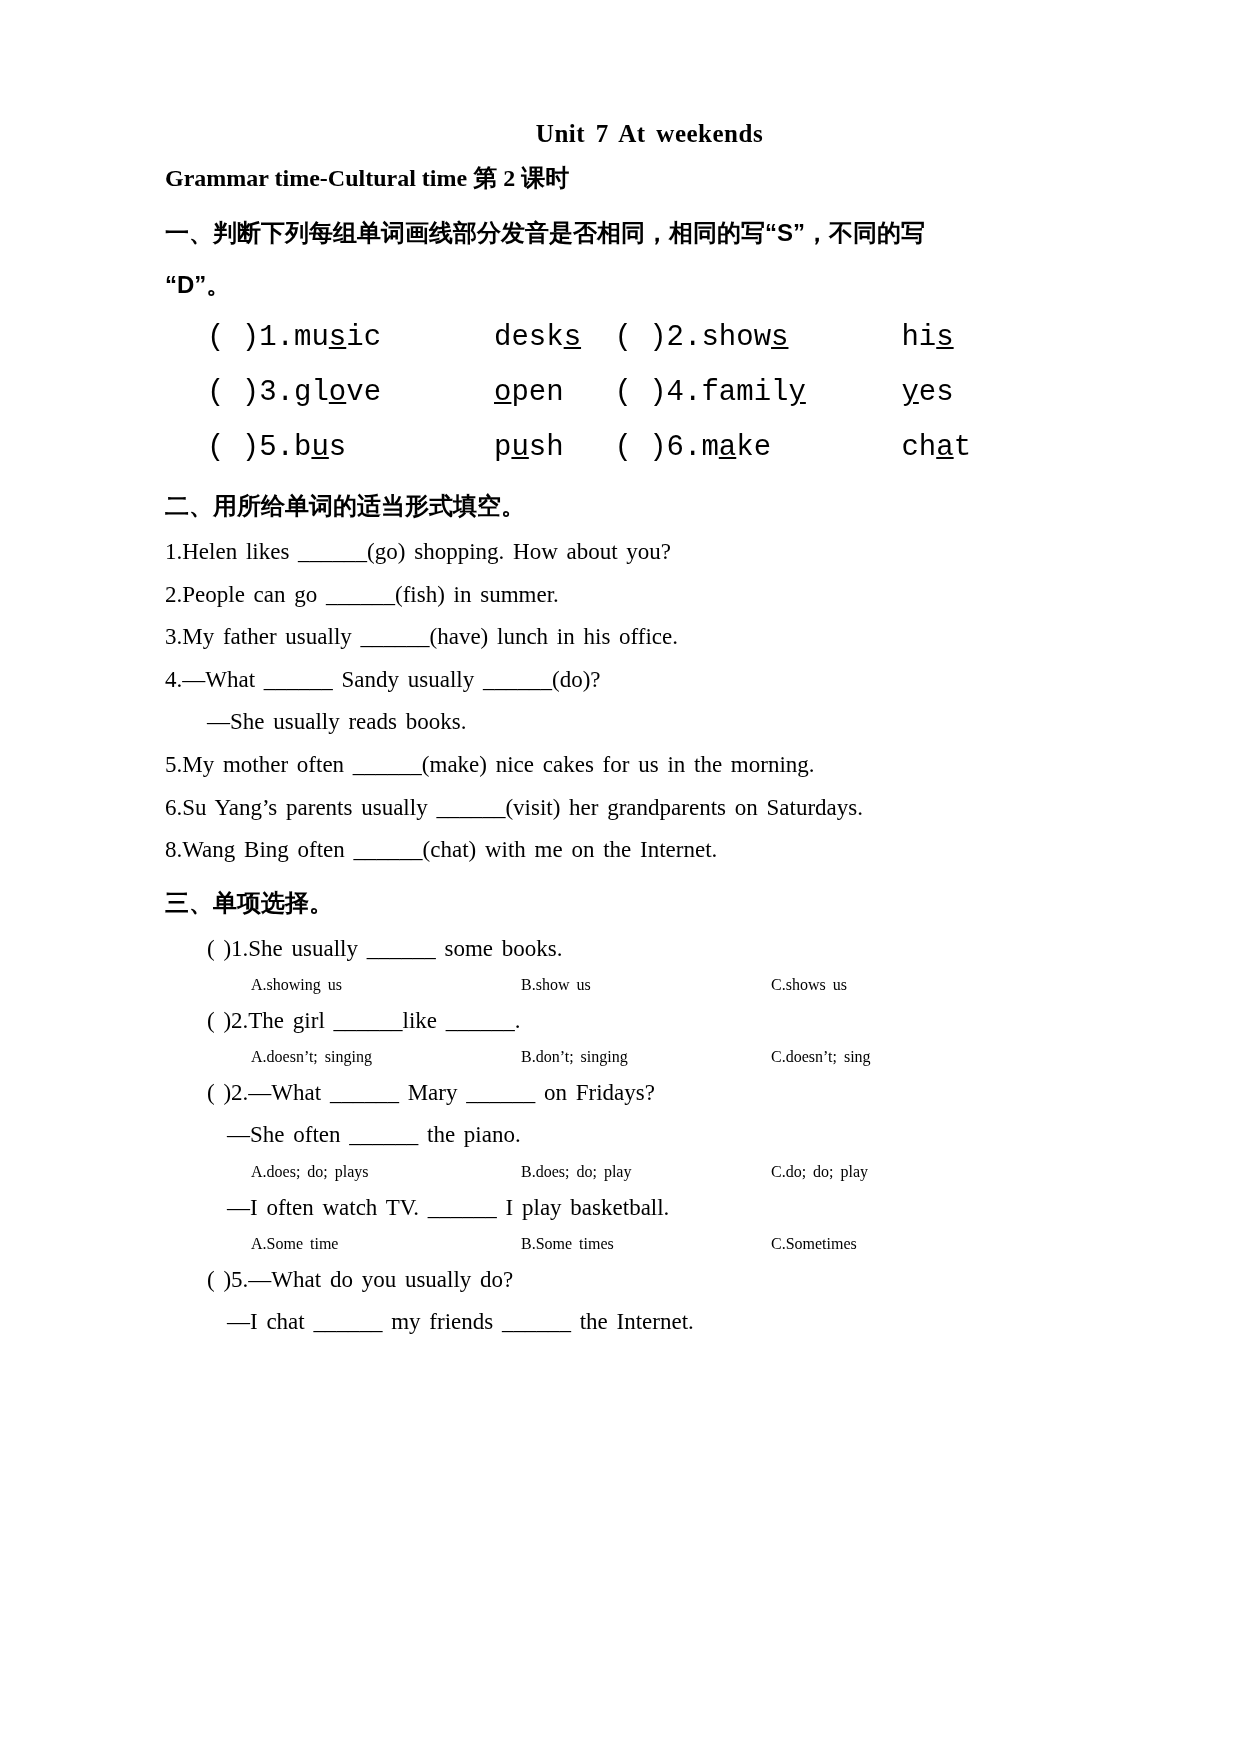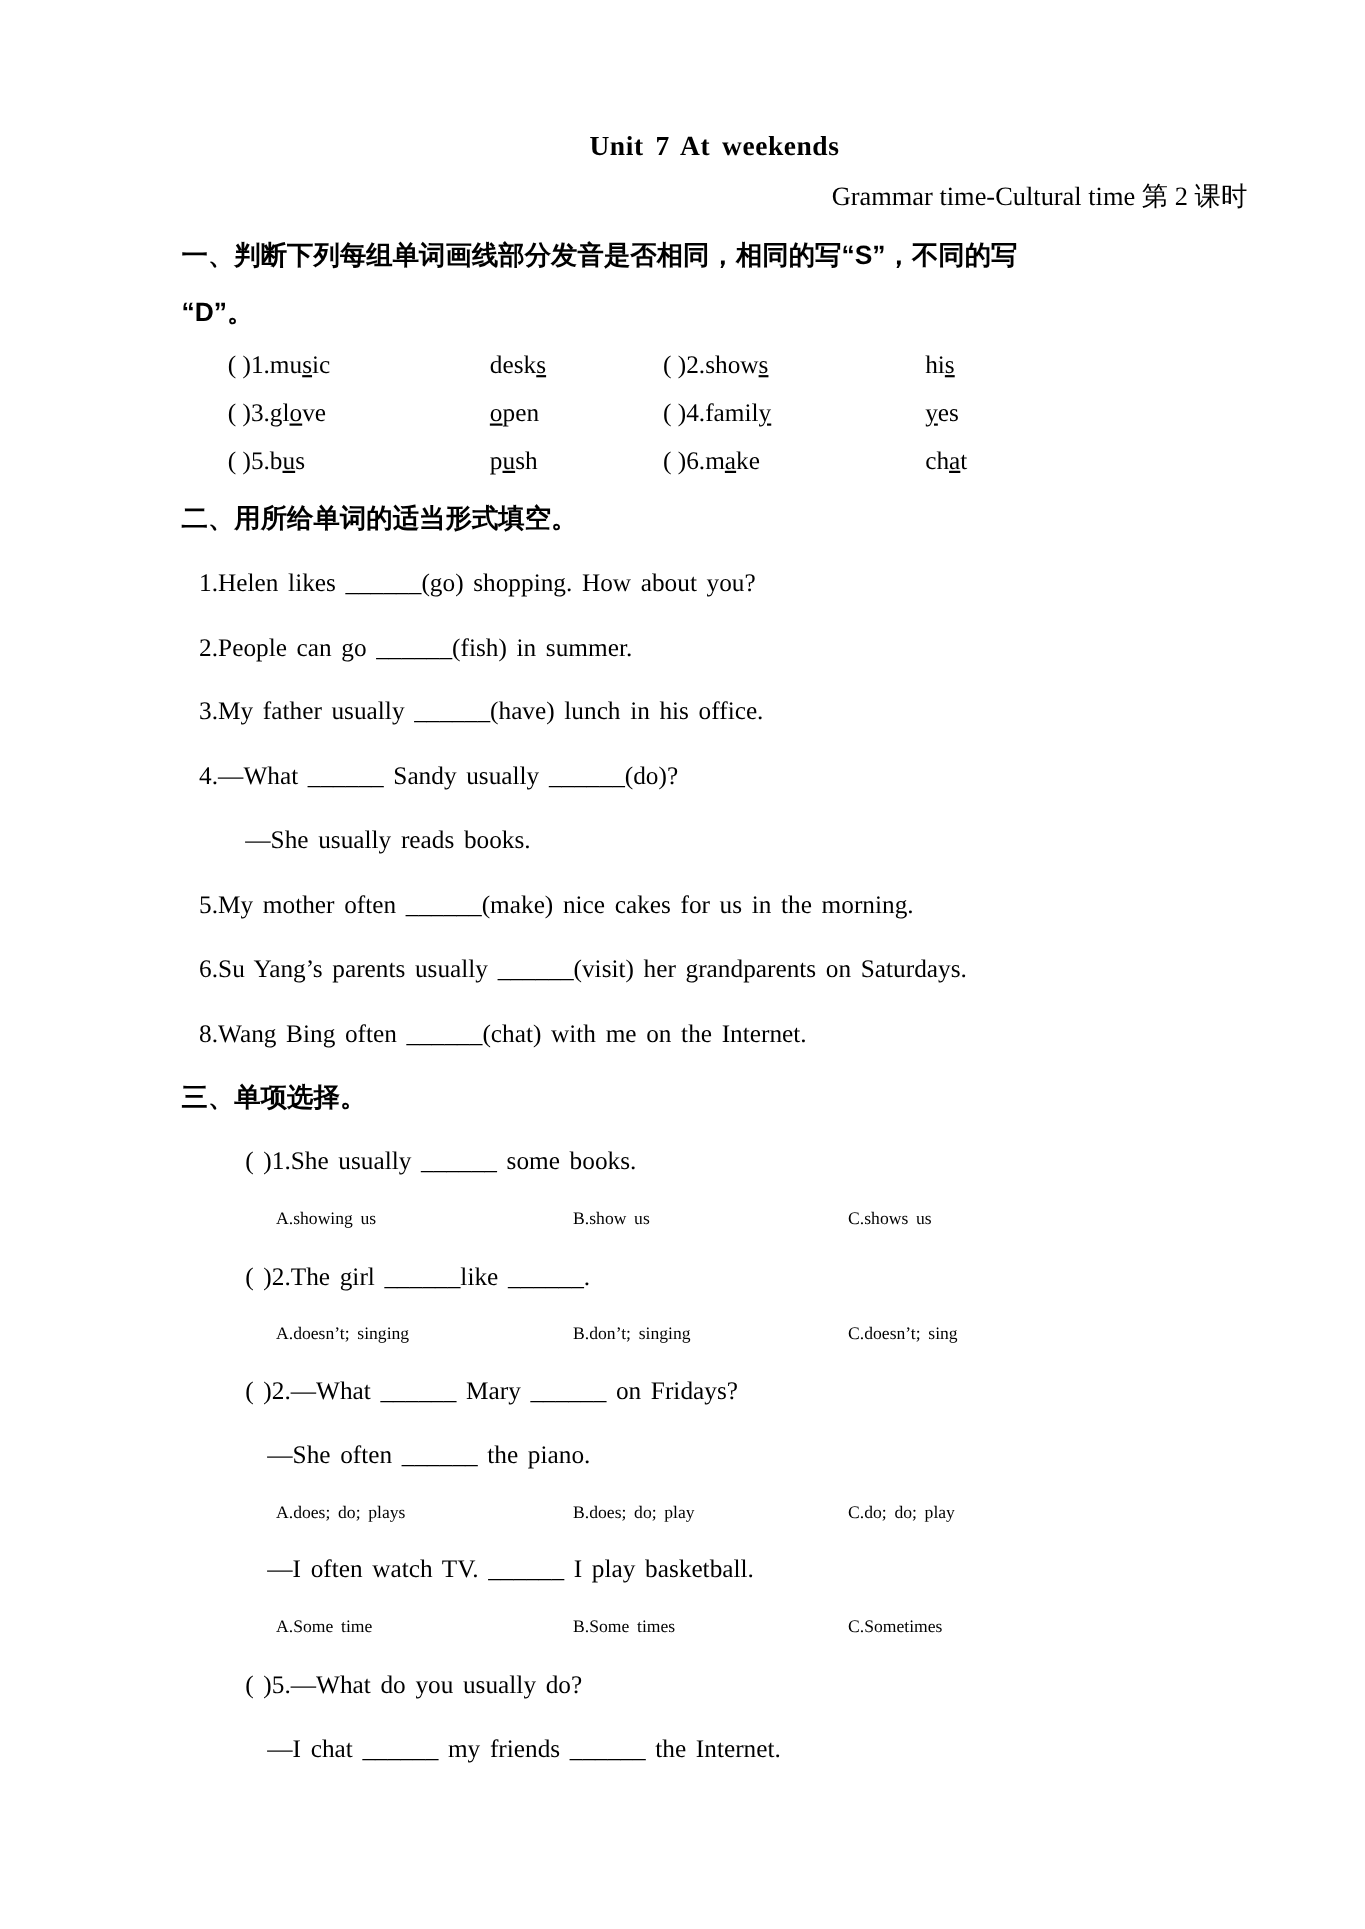--- a/index.html
+++ b/index.html
@@ -21,49 +21,50 @@
   }
   .title-line {
     text-align: center;
     font-weight: bold;
     font-size: 25px;
     letter-spacing: 0.5px;
     margin: 0 0 14px 0;
     word-spacing: 4px;
   }
   .subtitle-line {
-    text-align: right;
-    font-weight: normal;
+    text-align: left;
+    font-weight: bold;
     font-size: 24px;
     margin: 0 0 18px 0;
   }
   .section-head {
     font-weight: bold;
     font-size: 24px;
     line-height: 1.75;
     margin: 10px 0 4px 0;
     font-family: Liberation Sans, sans-serif;
   }
   .para {
     font-size: 23px;
     line-height: 1.85;
-    margin: 16px;
+    margin: 0;
     word-spacing: 3px;
   }
   .indent {
     padding-left: 42px;
   }
   .indent2 {
     padding-left: 62px;
   }
   .pron-row {
     padding-left: 42px;
     position: relative;
-    font-size: 23px;
+    font-size: 29px;
     line-height: 1.9;
+    font-family: Liberation Mono, monospace;
   }
   .pron-row .colA {
     display: inline-block;
     width: 390px;
   }
   .pron-row .w1 {
     display: inline-block;
     width: 200px;
   }
   .pron-row .w2 {

